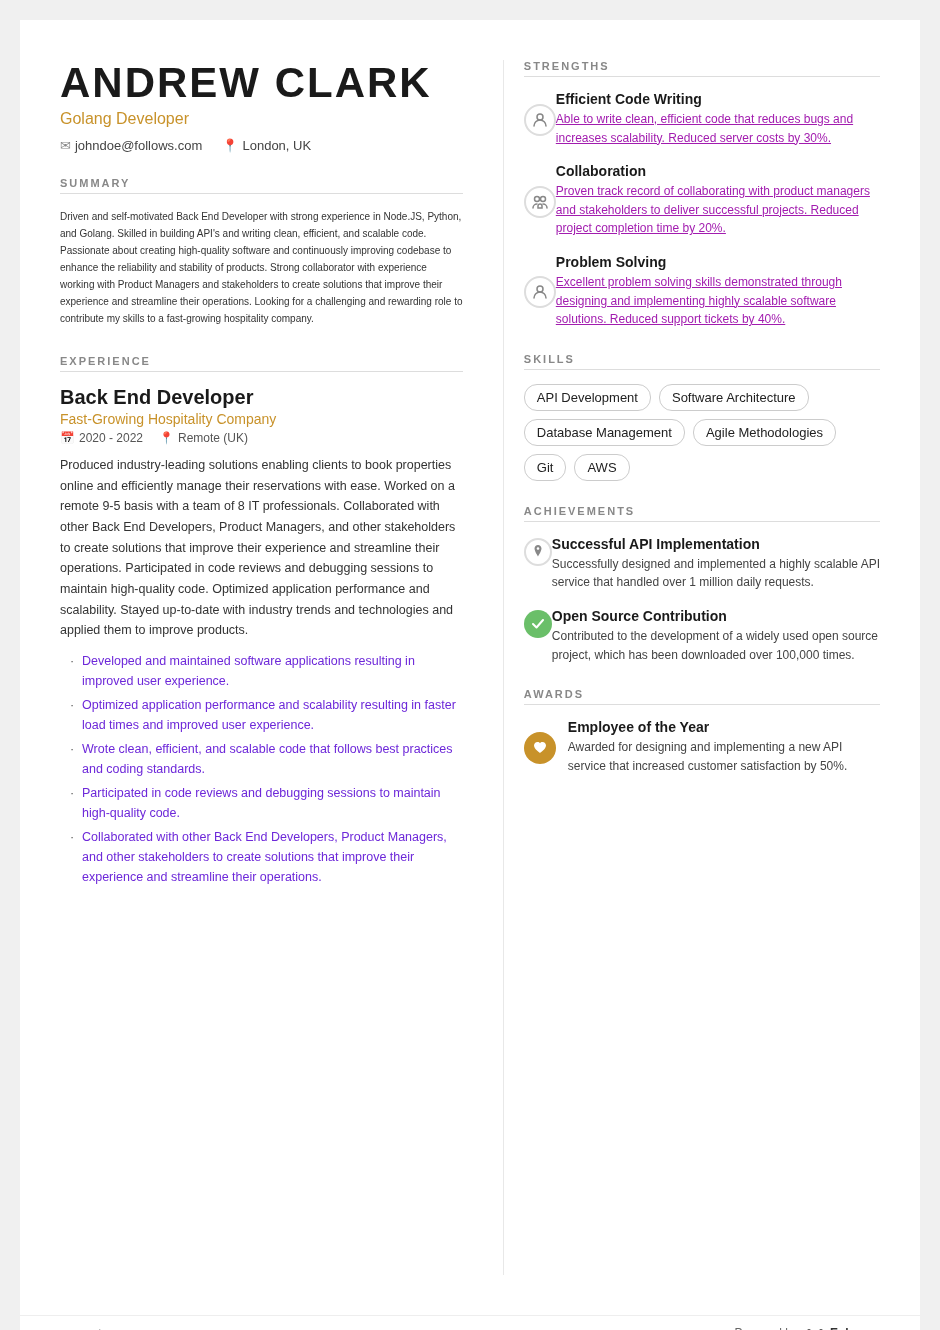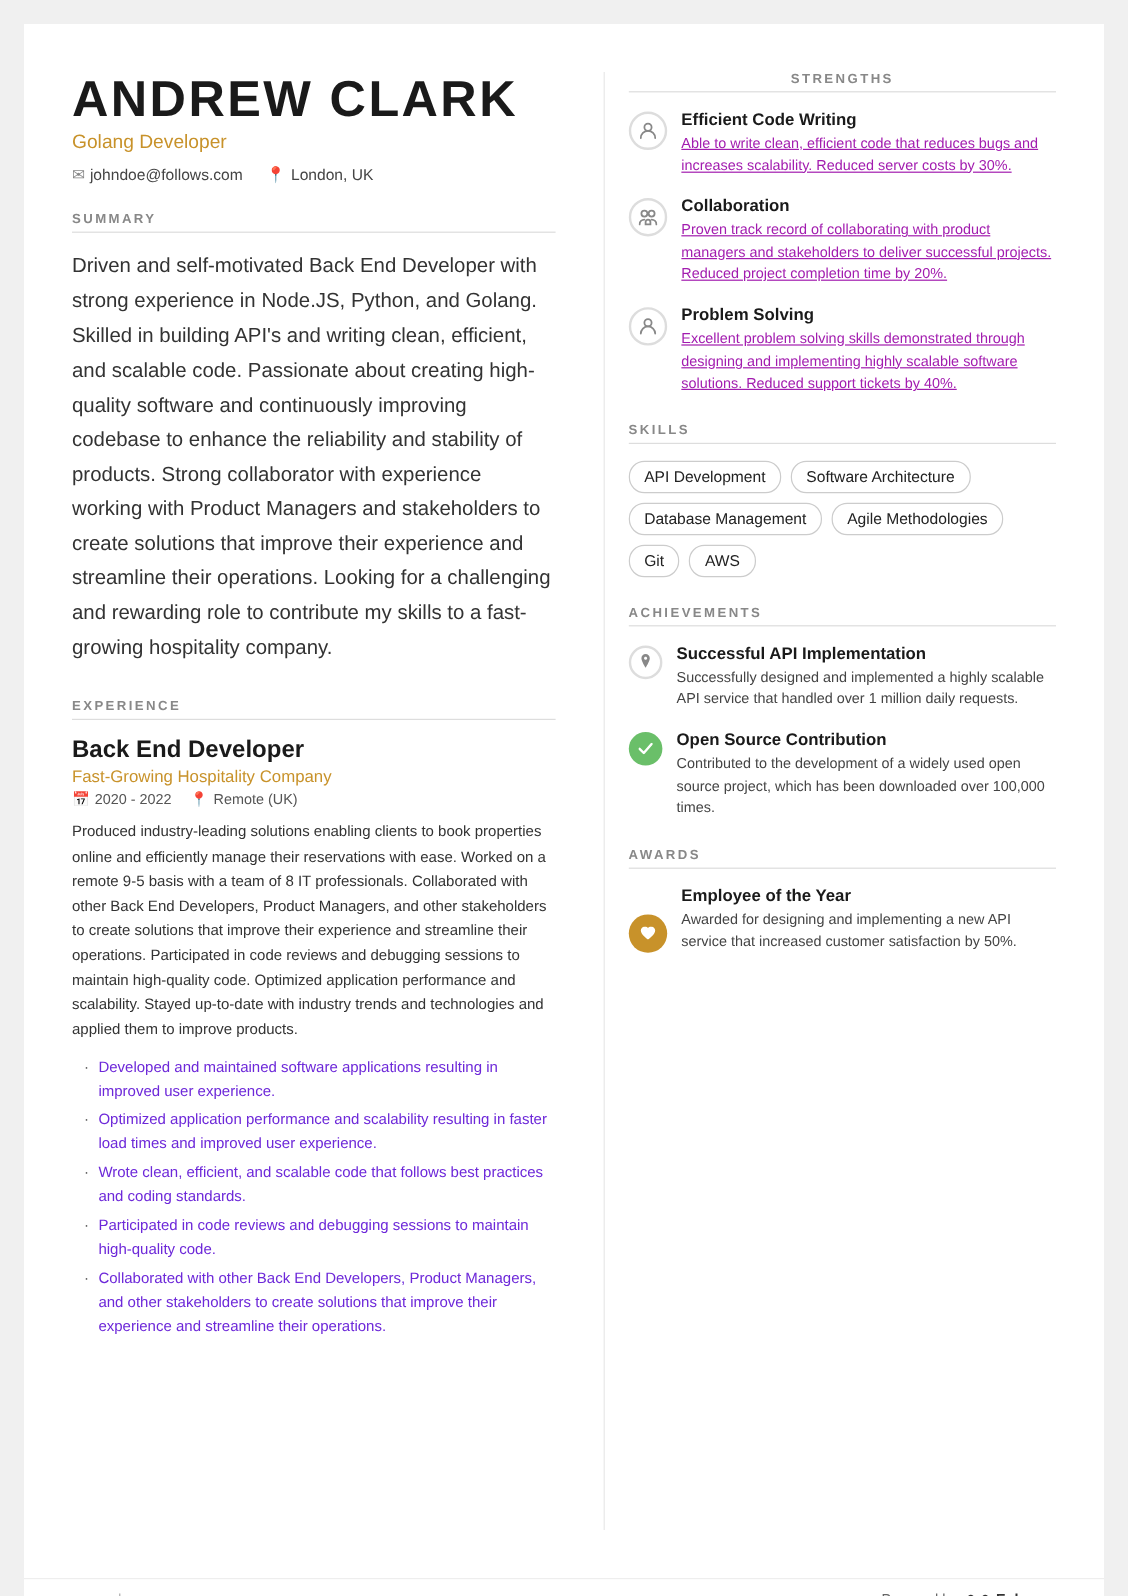--- a/index.html
+++ b/index.html
@@ -78,25 +78,24 @@
       font-family: Arial, sans-serif;
       font-weight: 700;
       text-transform: uppercase;
       border-bottom: 1px solid #ddd;
       padding-bottom: 4px;
       margin-bottom: 14px;
       margin-top: 24px;
     }
     .section-header:first-child {
       margin-top: 0;
-      text-align: center;
     }
     
     .summary-text {
-      font-size: 17px;
+      font-size: 10px;
       line-height: 1.7;
       color: #333;
       font-family: Arial, sans-serif;
     }
     
     .exp-title {
       font-size: 20px;
       font-weight: 700;
       color: #1a1a1a;
       font-family: Arial, sans-serif;
@@ -144,23 +143,22 @@
     }
     .bullet-list li::before {
       content: '·';
       position: absolute;
       left: 0;
       color: #555;
     }
     
     .strength-item {
       display: flex;
-      gap: 12px;
       margin-bottom: 16px;
-      align-items: flex-start;
+      align-items: center;
     }
     .strength-icon-wrap {
       width: 32px;
       height: 32px;
       border: 2px solid #ddd;
       border-radius: 50%;
       display: flex;
       align-items: center;
       justify-content: center;
       flex-shrink: 0;
@@ -195,21 +193,20 @@
       border: 1.5px solid #ccc;
       border-radius: 13px;
       padding: 5px 12px;
       font-size: 13px;
       color: #222;
       font-family: Arial, sans-serif;
     }
     
     .achievement-item {
       display: flex;
-      gap: 12px;
       margin-bottom: 16px;
       align-items: flex-start;
     }
     .achievement-icon-wrap {
       width: 28px;
       height: 28px;
       border: 2px solid #ddd;
       border-radius: 50%;
       display: flex;
       align-items: center;
@@ -239,21 +236,21 @@
       font-size: 12px;
       color: #444;
       font-family: Arial, sans-serif;
       line-height: 1.55;
     }
     
     .award-item {
       display: flex;
       gap: 12px;
       margin-bottom: 16px;
-      align-items: flex-end;
+      align-items: center;
     }
     .award-icon-wrap {
       width: 32px;
       height: 32px;
       background: #c8922a;
       border-radius: 50%;
       display: flex;
       align-items: center;
       justify-content: center;
       flex-shrink: 0;

